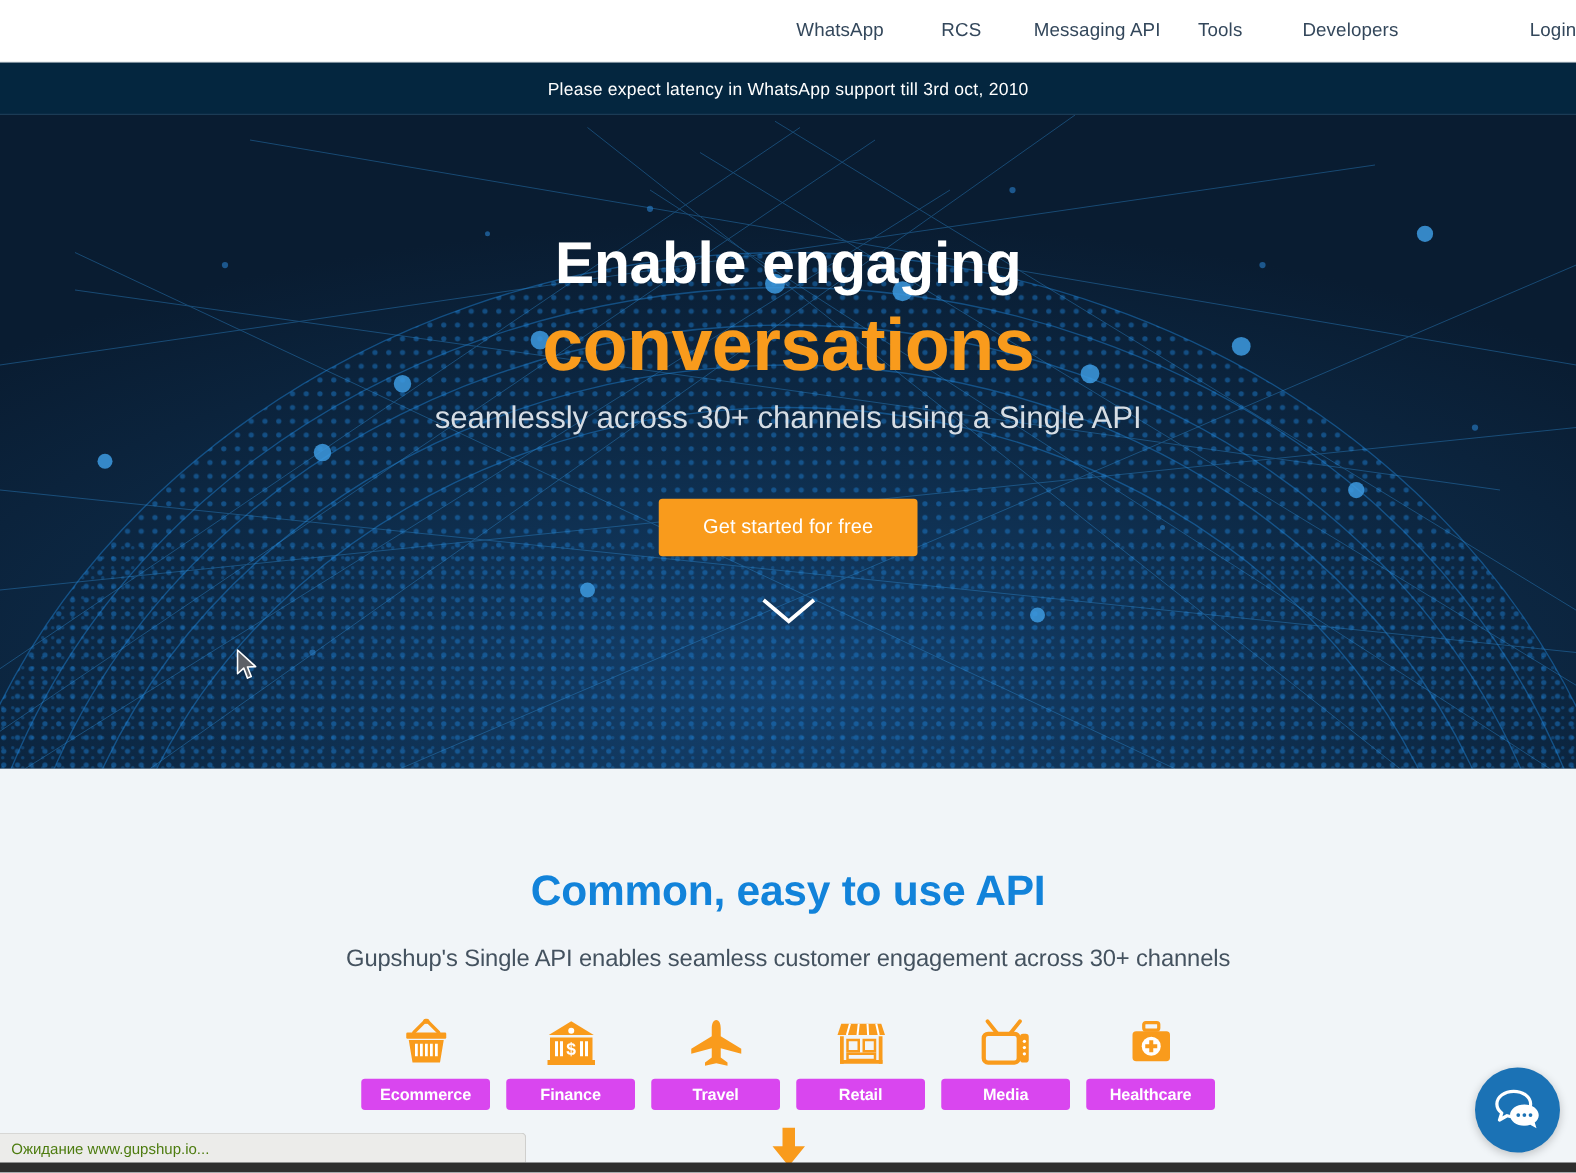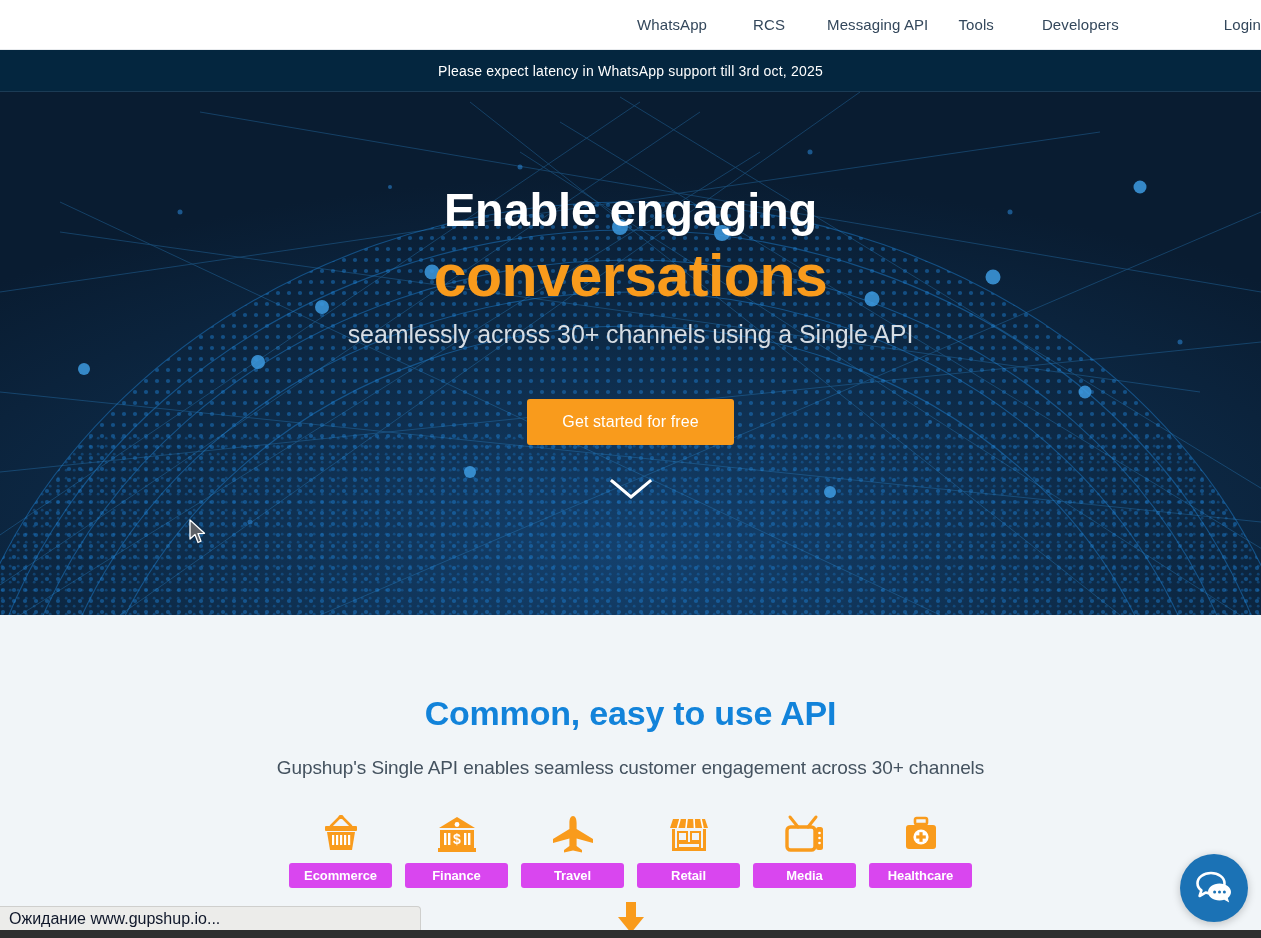--- a/index.html
+++ b/index.html
@@ -240,22 +240,22 @@
     background: #ececea;
     border-top: 1px solid #cfcfcd;
     border-right: 1px solid #cfcfcd;
     border-top-right-radius: 4px;
     display: flex;
     align-items: center;
     padding-left: 9px;
     z-index: 30;
   }
   .status-text {
-    color: #0f172a;
-    font-size: 16px;
+    color: #4d7c0f;
+    font-size: 12px;
     white-space: nowrap;
   }
   .taskbar-strip {
     position: absolute;
     left: 0;
     bottom: 0;
     width: 1261px;
     height: 8px;
     background: #2e2e2e;
     z-index: 31;
@@ -272,21 +272,21 @@
       <a class="nav-link nl-whatsapp">WhatsApp</a>
       <a class="nav-link nl-rcs">RCS</a>
       <a class="nav-link nl-messaging">Messaging API</a>
       <a class="nav-link nl-tools">Tools</a>
       <a class="nav-link nl-developers">Developers</a>
       <a class="nav-link nl-login">Login</a>
     </div>
   </div>
 
   <div class="notice-bar">
-    <span class="notice-text">Please expect latency in WhatsApp support till 3rd oct, 2025</span>
+    <span class="notice-text">Please expect latency in WhatsApp support till 3rd oct, 2010</span>
   </div>
 
   <div class="hero">
 
     <svg class="hero-bg" viewBox="0 0 1261 523" preserveAspectRatio="none">
       <defs>
         <radialGradient id="heroGlow" cx="50%" cy="88%" r="72%">
           <stop offset="0%" stop-color="#14416e"></stop>
           <stop offset="55%" stop-color="#0d2a47"></stop>
           <stop offset="100%" stop-color="#091c31"></stop>

